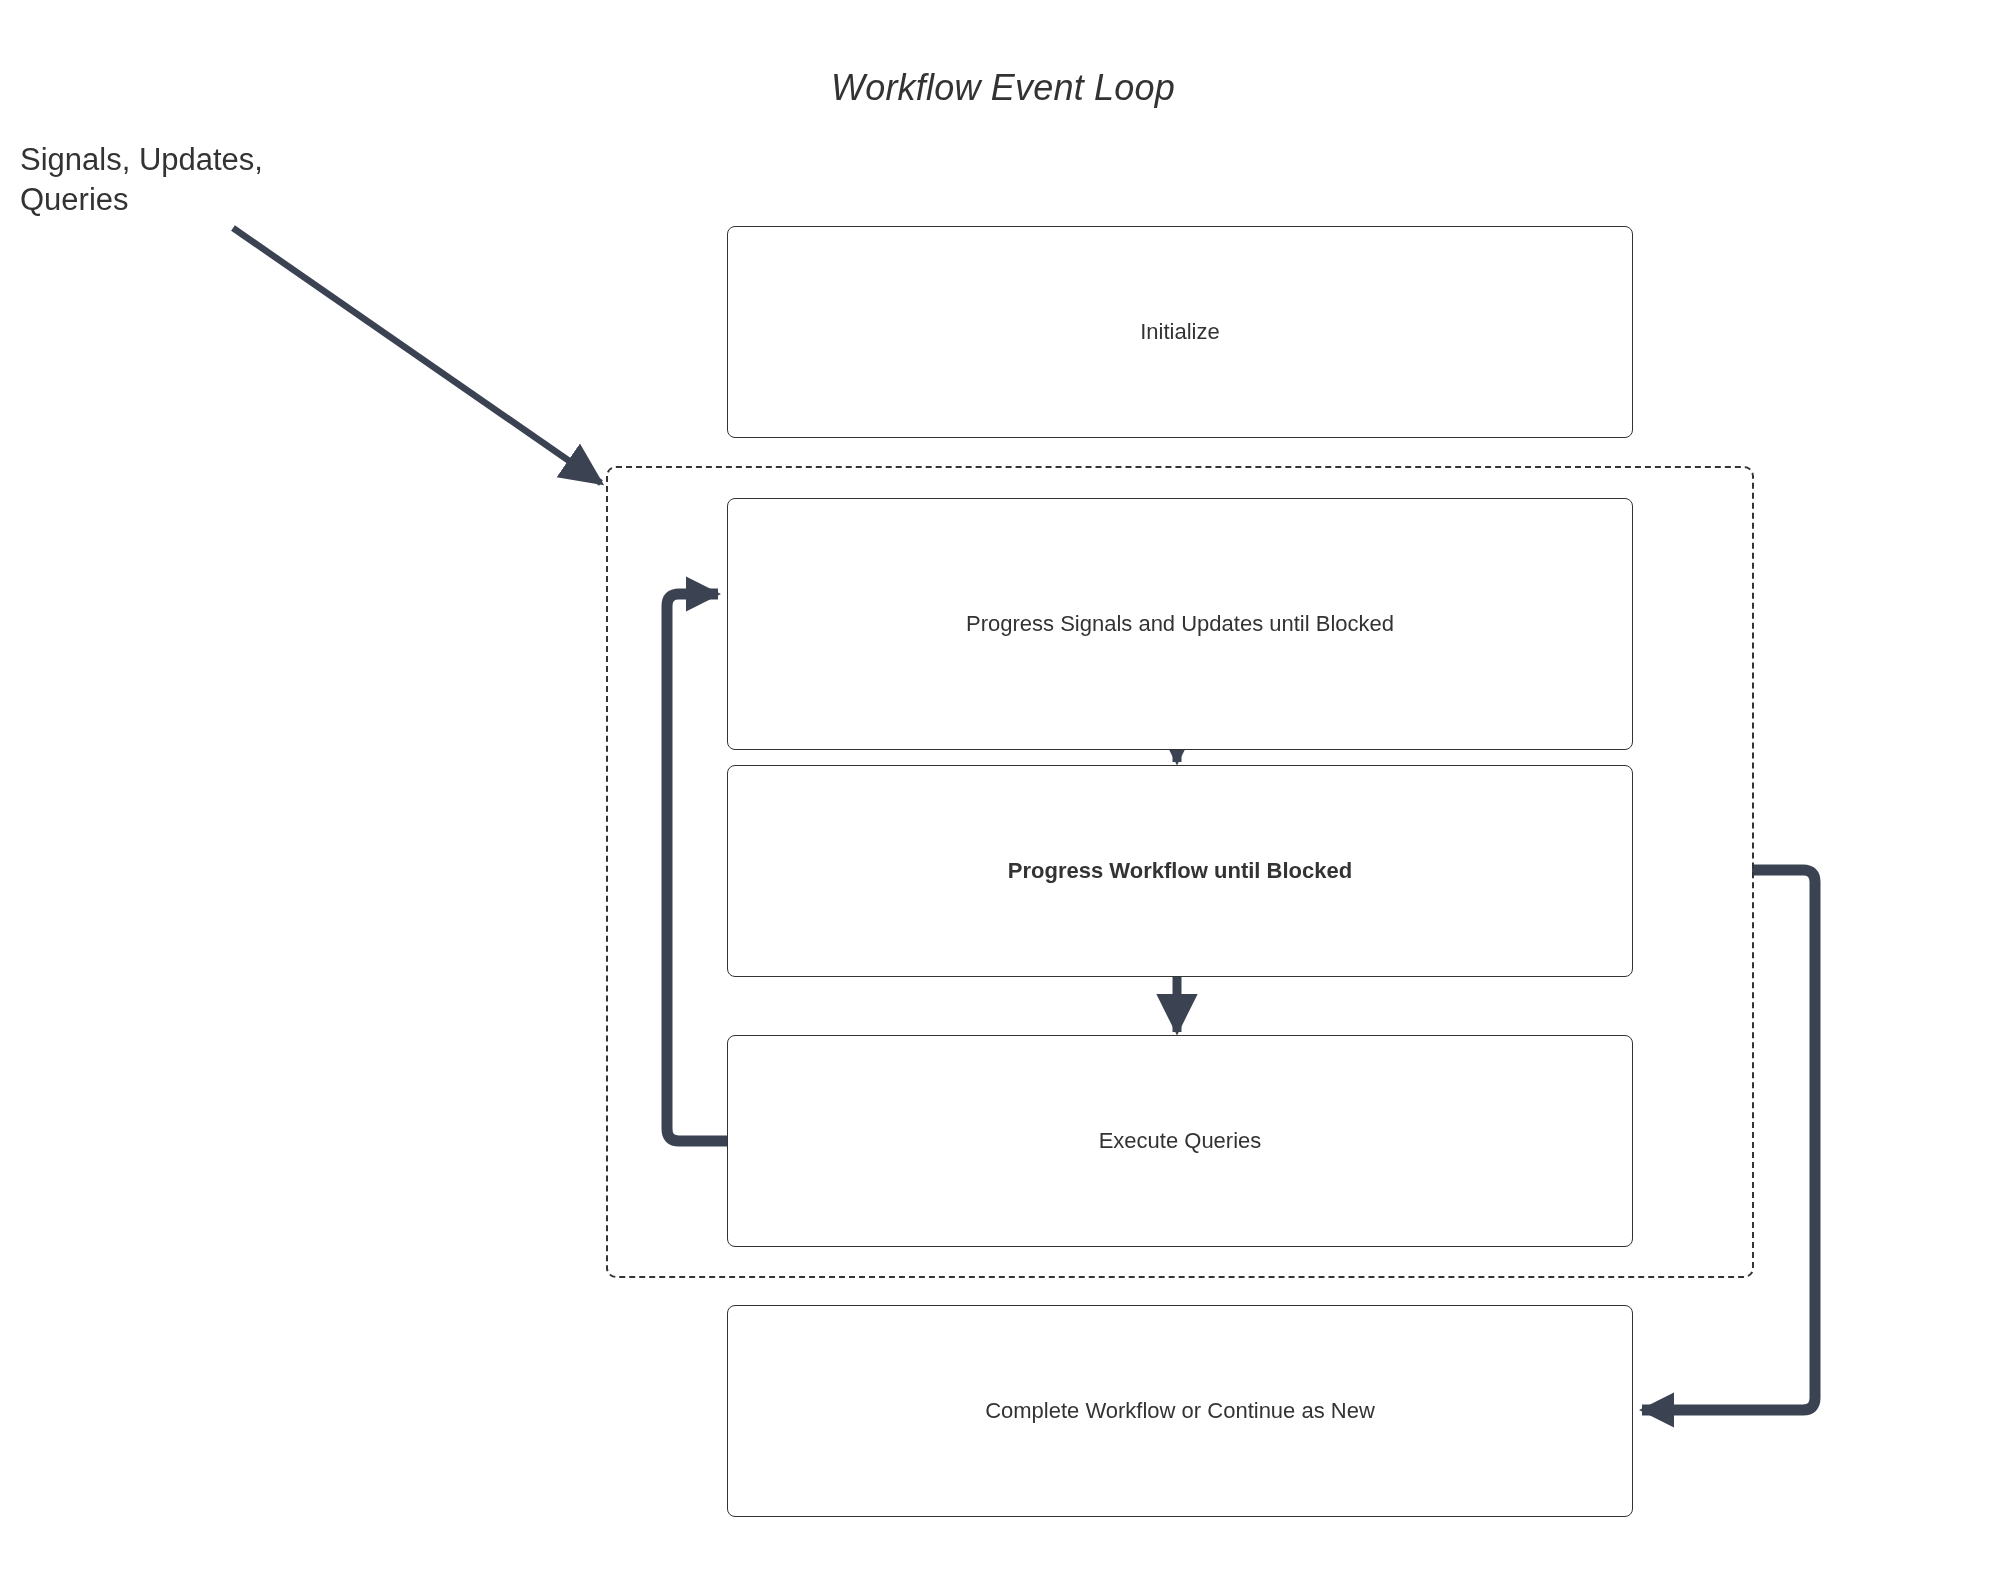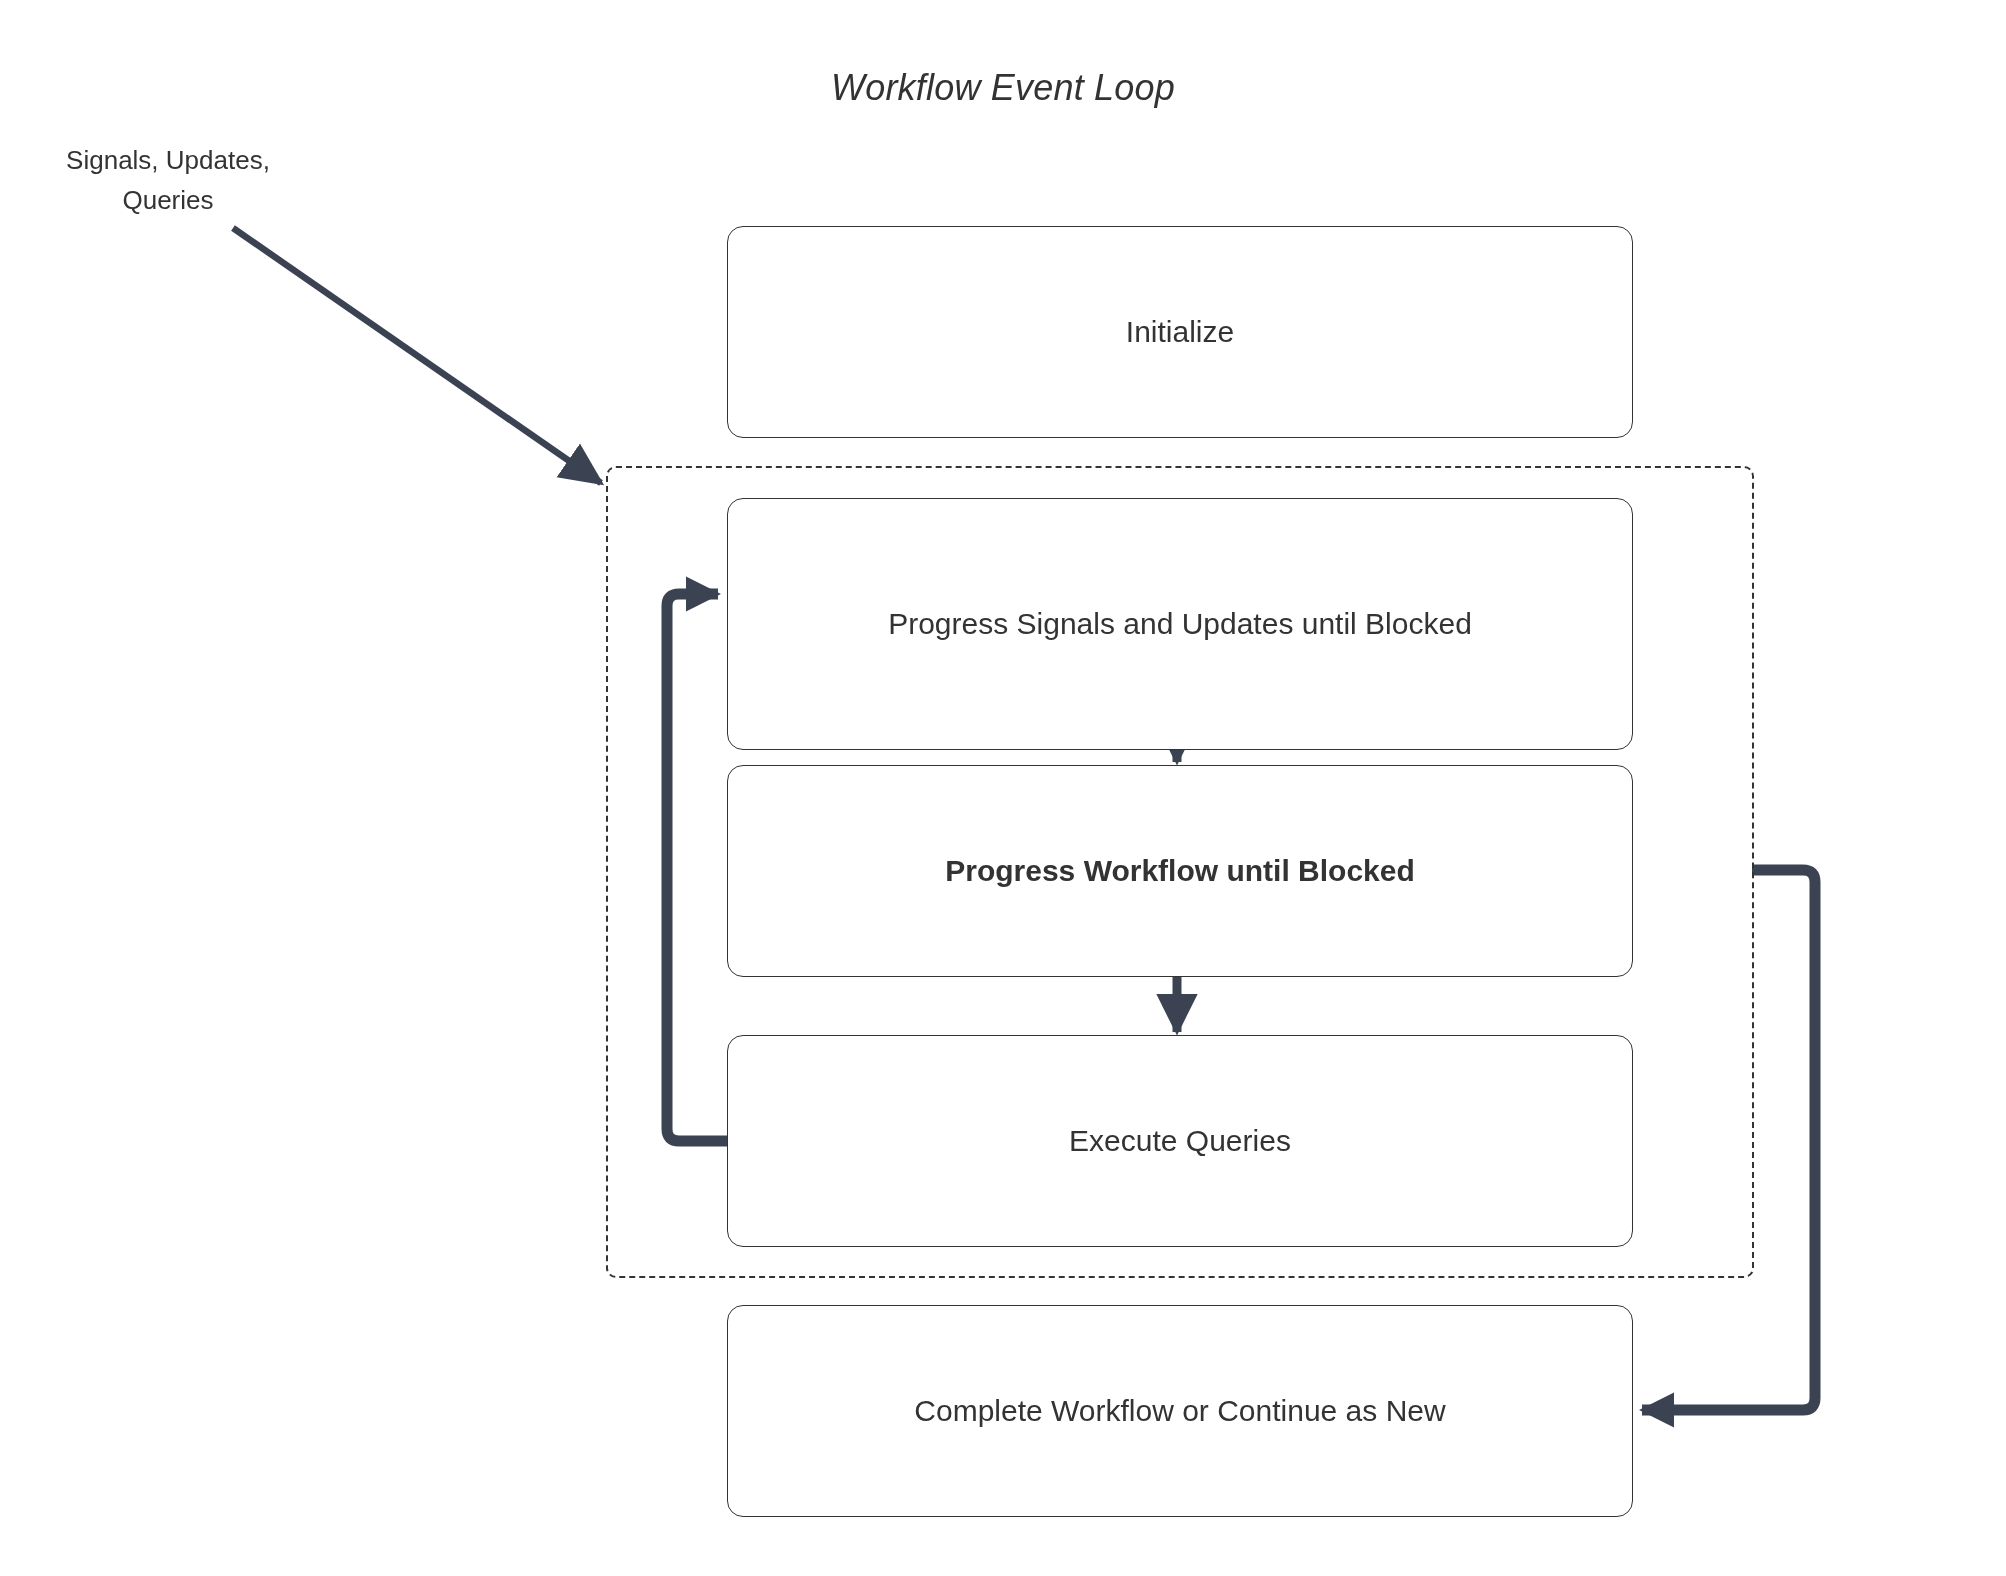--- a/index.html
+++ b/index.html
@@ -35,37 +35,37 @@
     font-size: 36px;
     color: #333333;
     letter-spacing: 0.2px;
     margin-top: 34px;
   }
   .ext-label {
     position: absolute;
     left: 20px;
     top: 140px;
     width: 296px;
-    text-align: center;
-    font-size: 26px;
+    text-align: left;
+    font-size: 31px;
     line-height: 40px;
     color: #333333;
     white-space: pre-line;
   }
   .node {
     position: absolute;
     box-sizing: border-box;
     background: #ffffff;
     border: 1.6px solid #333333;
-    border-radius: 16px;
+    border-radius: 8px;
     display: flex;
     align-items: center;
     justify-content: center;
     text-align: center;
-    font-size: 30px;
+    font-size: 22px;
     color: #333333;
   }
   .node-initialize   { left: 727px; top: 226px;  width: 906px; height: 212px; }
   .node-progress-su  { left: 727px; top: 498px;  width: 906px; height: 252px; }
   .node-progress-wf  { left: 727px; top: 765px;  width: 906px; height: 212px; font-weight: bold; }
   .node-execute-q    { left: 727px; top: 1035px; width: 906px; height: 212px; }
   .node-complete     { left: 727px; top: 1305px; width: 906px; height: 212px; }
 
   .loop-container {
     position: absolute;

